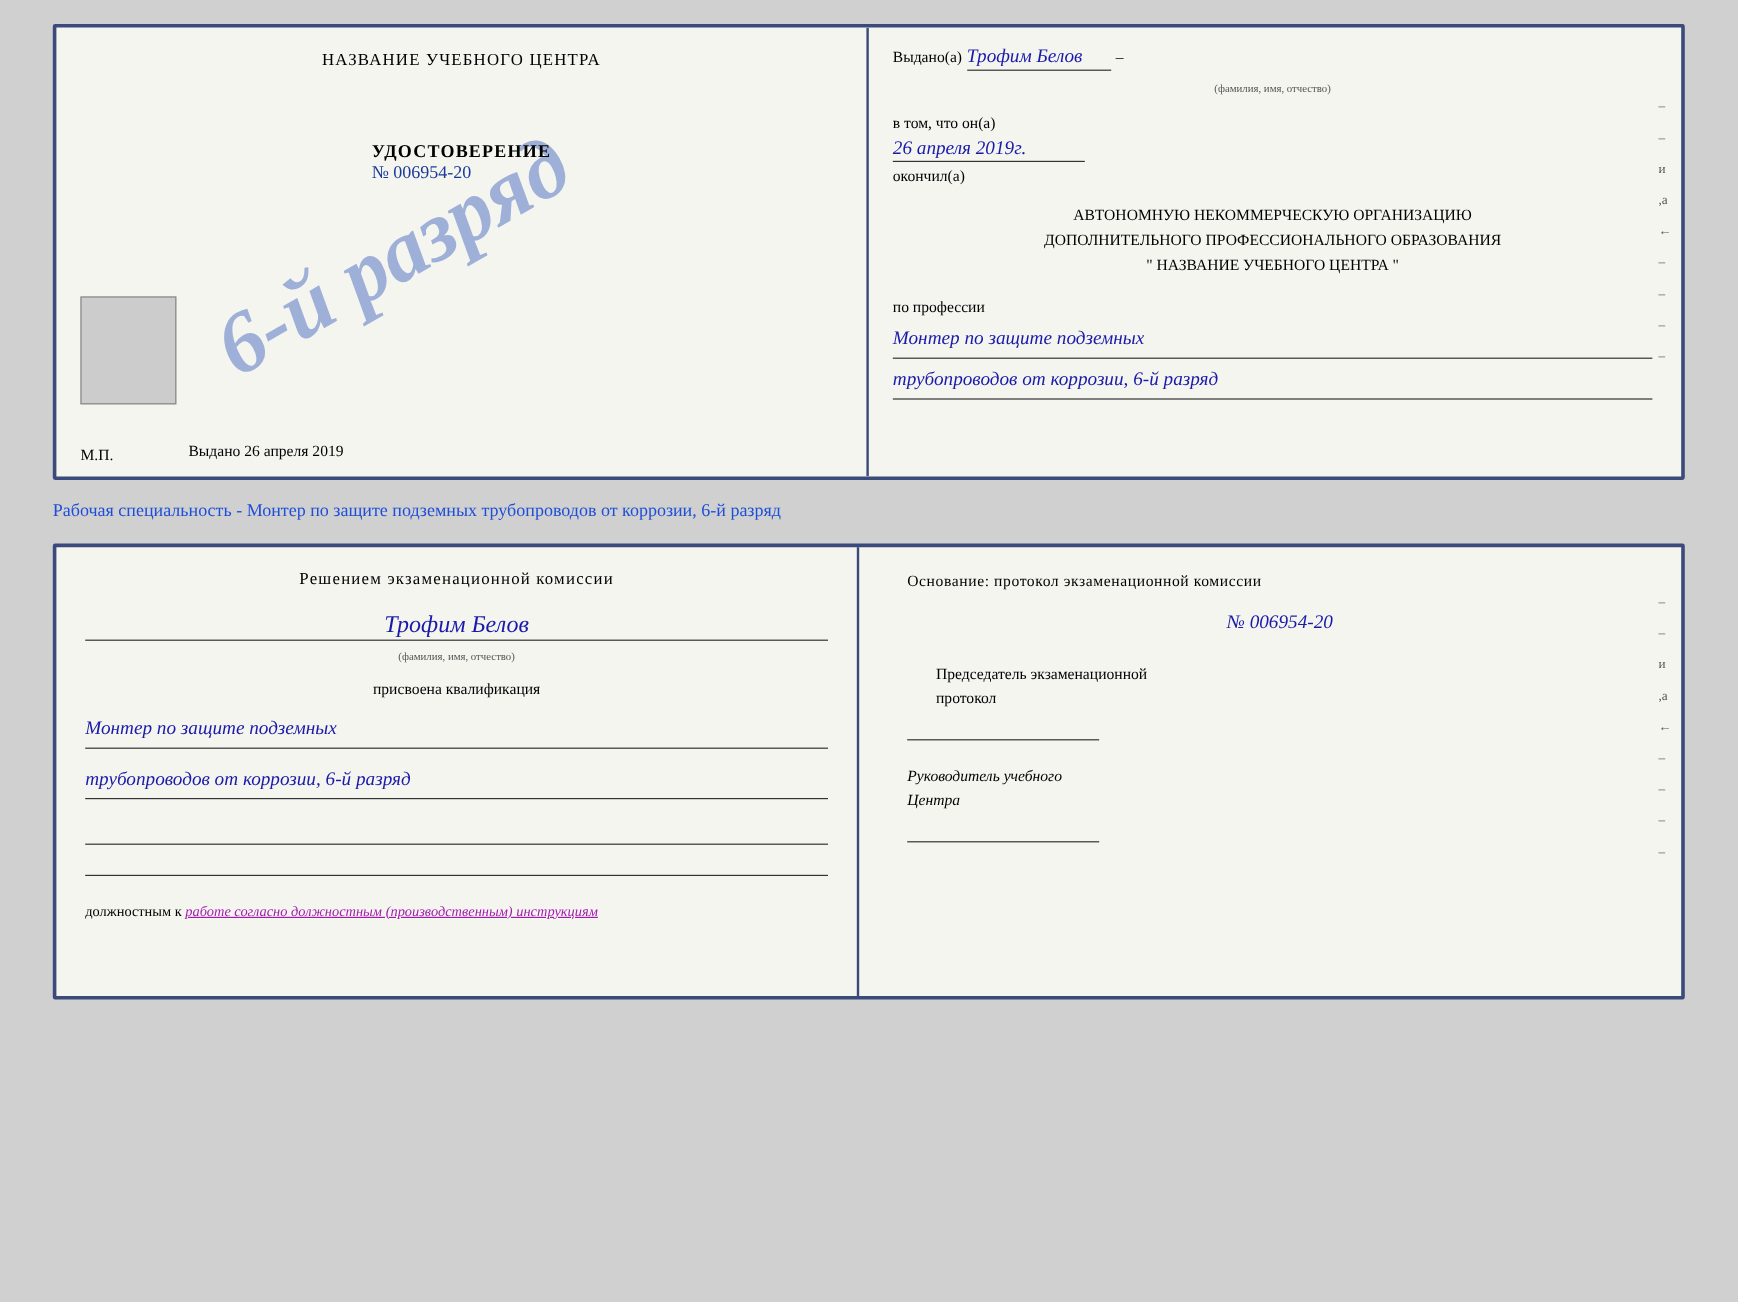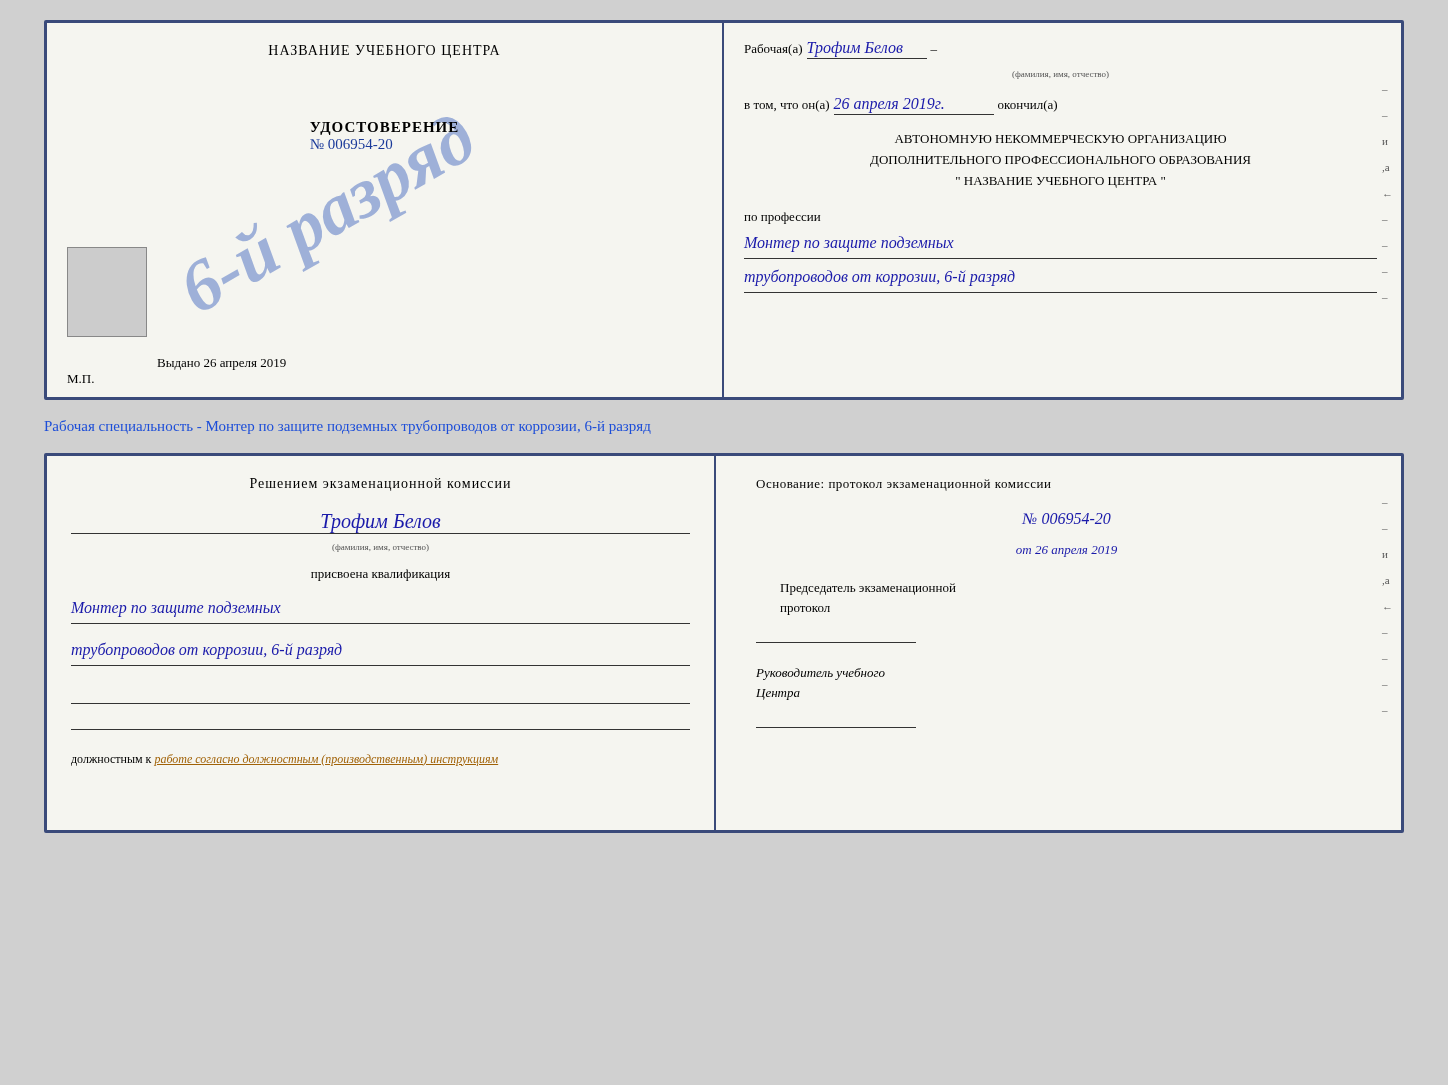--- a/index.html
+++ b/index.html
@@ -101,21 +101,21 @@
       left: 20px;
       bottom: 60px;
       width: 80px;
       height: 90px;
       background: #ccc;
       border: 1px solid #888;
     }
 
     .issued-date {
       position: absolute;
-      bottom: 26px;
+      bottom: 13px;
       left: 110px;
       font-size: 13px;
     }
 
     .mp-label {
       position: absolute;
       bottom: 10px;
       left: 20px;
       font-size: 13px;
     }
@@ -272,21 +272,21 @@
     }
 
     .допускается-text {
       font-size: 12px;
       margin-top: 10px;
     }
 
     .допускается-handwritten {
       font-style: italic;
       text-decoration: underline;
-      color: #a16207;
+      color: #a21caf;
     }
 
     
     .cert-bottom-right {
       width: 50%;
       padding: 20px 24px;
       display: flex;
       flex-direction: column;
       gap: 10px;
       position: relative;
@@ -378,27 +378,27 @@
       <div class="issued-date">
         <span>Выдано</span>&nbsp;<span>26 апреля 2019</span>
       </div>
 
       <div class="mp-label">М.П.</div>
     </div>
 
     <div class="cert-right">
 
       <div class="cert-right-line">
-        <span class="label-text">Рабочая(а)</span>
+        <span class="label-text">Выдано(а)</span>
         <span class="handwritten">Трофим Белов</span>
         <span>–</span>
       </div>
       <span class="small-subtext">(фамилия, имя, отчество)</span>
 
-      <div class="cert-right-line" style="margin-top: 6px;">
+      <div class="cert-right-line" style="margin-top: 6px; flex-direction: column;">
         <span class="label-text">в том, что он(а)</span>
         <span class="handwritten" style="min-width: 160px;">26 апреля 2019г.</span>
         <span class="label-text">окончил(а)</span>
       </div>
 
       <div class="org-block">
         <div>АВТОНОМНУЮ НЕКОММЕРЧЕСКУЮ ОРГАНИЗАЦИЮ</div>
         <div>ДОПОЛНИТЕЛЬНОГО ПРОФЕССИОНАЛЬНОГО ОБРАЗОВАНИЯ</div>
         <div>"   НАЗВАНИЕ УЧЕБНОГО ЦЕНТРА   "</div>
       </div>
@@ -447,24 +447,20 @@
         <span>должностным к</span>
         <span class="допускается-handwritten">работе согласно должностным (производственным) инструкциям</span>
       </div>
     </div>
 
     <div class="cert-bottom-right">
       <div class="osnov-title">Основание: протокол экзаменационной комиссии</div>
 
       <div class="protocol-number">№ 006954-20</div>
 
-      <div class="protocol-date">
-        <span>от</span>
-        <span style="font-style: italic; color: #1a1aaa;">26 апреля 2019</span>
-      </div>
 
       <div class="chairman-block">
         <div class="chairman-title">
           <span>Председатель экзаменационной</span><br>
           <span>протокол</span>
         </div>
         <div class="signature-line"></div>
       </div>
 
       <div class="head-block">

